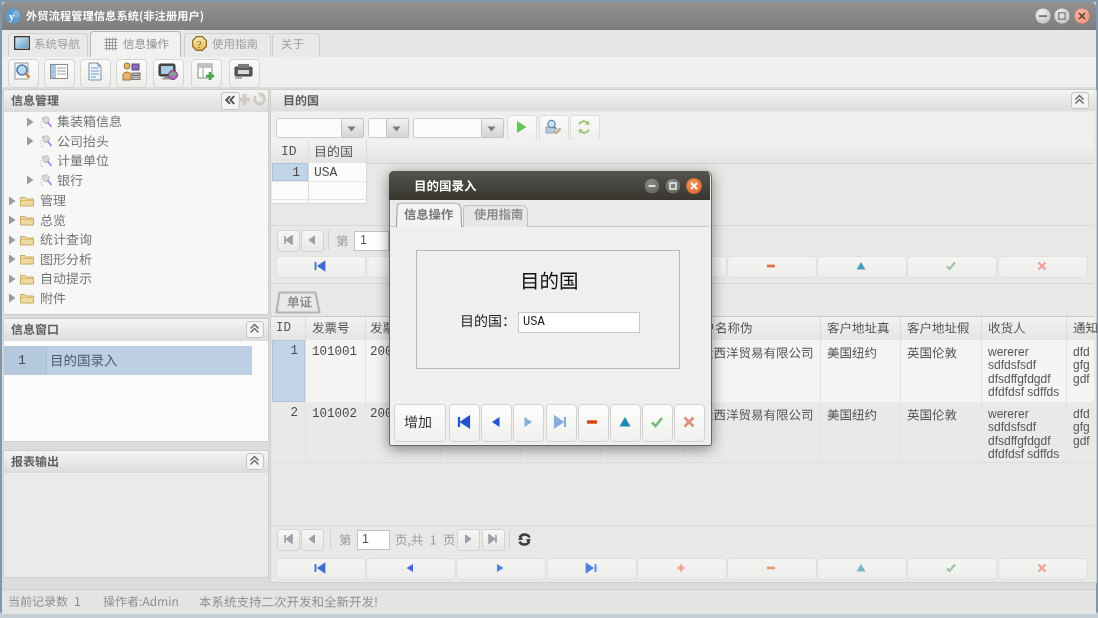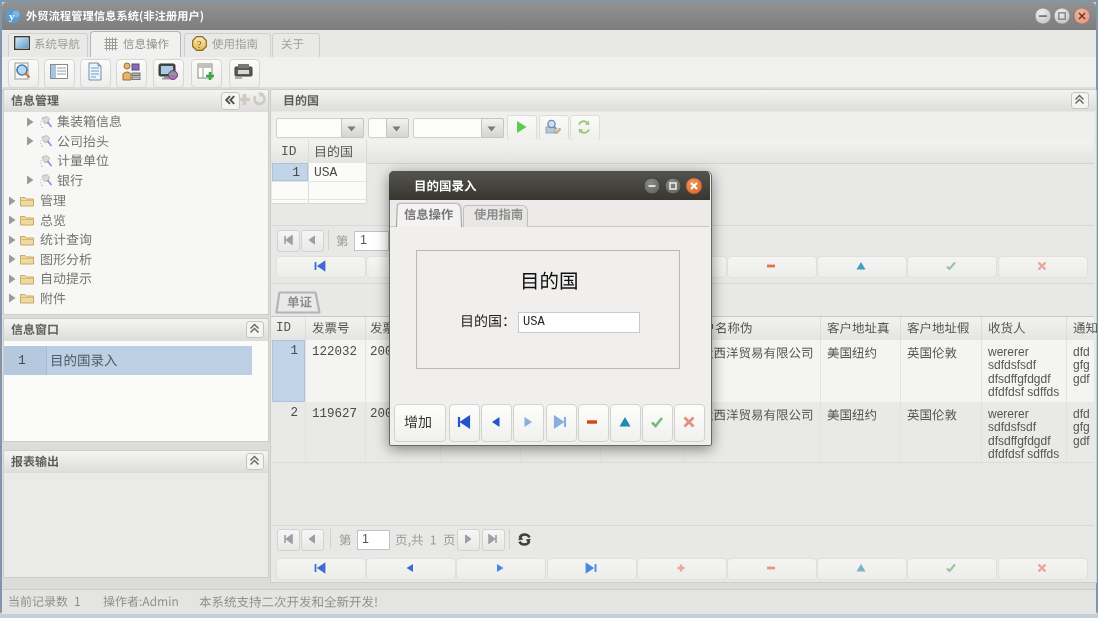--- a/index.html
+++ b/index.html
@@ -807,21 +807,21 @@
 <div style="position:absolute;left:440px;top:340px;width:1px;height:123px;background:#e2e2e0"></div>
 <div style="position:absolute;left:520px;top:340px;width:1px;height:123px;background:#e2e2e0"></div>
 <div style="position:absolute;left:600px;top:340px;width:1px;height:123px;background:#e2e2e0"></div>
 <div style="position:absolute;left:683px;top:340px;width:1px;height:123px;background:#e2e2e0"></div>
 <div style="position:absolute;left:820px;top:340px;width:1px;height:123px;background:#e2e2e0"></div>
 <div style="position:absolute;left:900px;top:340px;width:1px;height:123px;background:#e2e2e0"></div>
 <div style="position:absolute;left:981px;top:340px;width:1px;height:123px;background:#e2e2e0"></div>
 <div style="position:absolute;left:1066px;top:340px;width:1px;height:123px;background:#e2e2e0"></div>
 <div style="position:absolute;left:272px;top:340px;width:33px;height:62px;background:#c2d4e8;border:1px solid #aec2da;box-sizing:border-box"></div>
 <div style="position:absolute;right:800px;top:343.5px;font-family:'Liberation Mono',monospace;font-size:12.5px;color:#4a4a4a">1</div>
-<div style="position:absolute;left:312px;top:343.125px;font-family:'Liberation Mono',monospace;font-size:12.5px;color:#4a4a4a;line-height:18.75px;white-space:pre">122032</div>
+<div style="position:absolute;left:312px;top:343.125px;font-family:'Liberation Mono',monospace;font-size:12.5px;color:#4a4a4a;line-height:18.75px;white-space:pre">101001</div>
 <div style="position:absolute;left:370px;top:343.125px;font-family:'Liberation Mono',monospace;font-size:12.5px;color:#4a4a4a;line-height:18.75px;white-space:pre">2008-01-0</div>
 <svg style="position:absolute;left:701px;top:341.5px;overflow:visible" width="115" height="22">
     <g fill="#555555" transform="translate(0,15.56) scale(0.0125,-0.0125)">
       <use href="#gr5927"></use>
       <use href="#gr897f" x="1000"></use>
       <use href="#gr6d0b" x="2000"></use>
       <use href="#gr8d38" x="3000"></use>
       <use href="#gr6613" x="4000"></use>
       <use href="#gr6709" x="5000"></use>
       <use href="#gr9650" x="6000"></use>
@@ -841,21 +841,21 @@
     <g fill="#555555" transform="translate(0,15.56) scale(0.0125,-0.0125)">
       <use href="#gr82f1"></use>
       <use href="#gr56fd" x="1000"></use>
       <use href="#gr4f26" x="2000"></use>
       <use href="#gr6566" x="3000"></use>
     </g>
   </svg>
 <div style="position:absolute;left:988px;top:345.8px;font-family:'Liberation Sans',sans-serif;font-size:12px;color:#555;line-height:13.4px">wererer<br>sdfdsfsdf<br>dfsdffgfdgdf<br>dfdfdsf sdffds</div>
 <div style="position:absolute;left:1073px;top:345.8px;font-family:'Liberation Sans',sans-serif;font-size:12px;color:#555;line-height:13.4px">dfd<br>gfg<br>gdf</div>
 <div style="position:absolute;right:800px;top:405.5px;font-family:'Liberation Mono',monospace;font-size:12.5px;color:#4a4a4a">2</div>
-<div style="position:absolute;left:312px;top:405.125px;font-family:'Liberation Mono',monospace;font-size:12.5px;color:#4a4a4a;line-height:18.75px;white-space:pre">119627</div>
+<div style="position:absolute;left:312px;top:405.125px;font-family:'Liberation Mono',monospace;font-size:12.5px;color:#4a4a4a;line-height:18.75px;white-space:pre">101002</div>
 <div style="position:absolute;left:370px;top:405.125px;font-family:'Liberation Mono',monospace;font-size:12.5px;color:#4a4a4a;line-height:18.75px;white-space:pre">2008-01-0</div>
 <svg style="position:absolute;left:701px;top:403.5px;overflow:visible" width="115" height="22">
     <g fill="#555555" transform="translate(0,15.56) scale(0.0125,-0.0125)">
       <use href="#gr5927"></use>
       <use href="#gr897f" x="1000"></use>
       <use href="#gr6d0b" x="2000"></use>
       <use href="#gr8d38" x="3000"></use>
       <use href="#gr6613" x="4000"></use>
       <use href="#gr6709" x="5000"></use>
       <use href="#gr9650" x="6000"></use>

